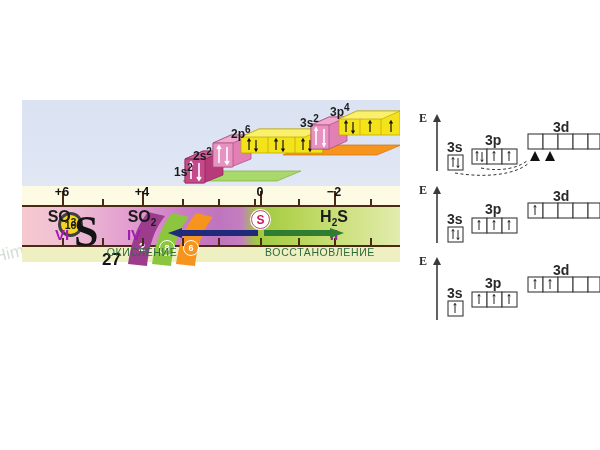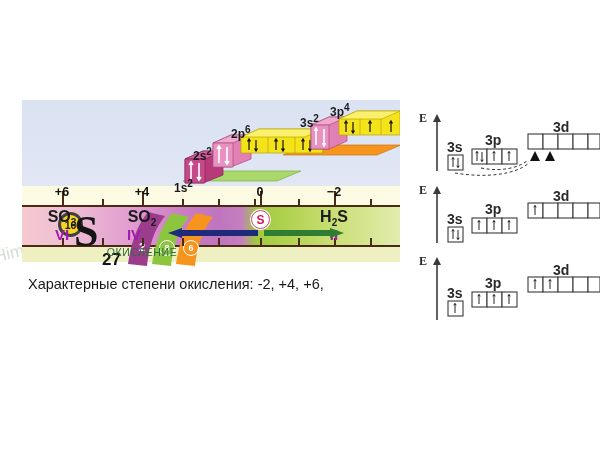--- a/index.html
+++ b/index.html
@@ -188,21 +188,21 @@
         <path d="M184,20 L202,12 L245,12 L227,20 Z" fill="#faf06b" stroke="#b8a806" stroke-width=".7"></path>
         <line x1="205" y1="20" x2="205" y2="36" stroke="#b8a806" stroke-width=".7"></line>
         <line x1="226" y1="20" x2="226" y2="36" stroke="#b8a806" stroke-width=".7"></line>
         <path d="M191,33 L191,23 M189.5,24.5 L191,22 L192.5,24.5" stroke="#111" stroke-width="1.2" fill="none"></path>
         <path d="M198,23 L198,33 M196.5,31.5 L198,34 L199.5,31.5" stroke="#111" stroke-width="1.2" fill="none"></path>
         <path d="M215,33 L215,23 M213.5,24.5 L215,22 L216.5,24.5" stroke="#111" stroke-width="1.2" fill="none"></path>
         <path d="M236,33 L236,23 M234.5,24.5 L236,22 L237.5,24.5" stroke="#111" stroke-width="1.2" fill="none"></path>
       </g>
     </svg>
 
-    <div class="cube-lbl" style="left:152px;top:78px;"><span>1s</span><sup>2</sup></div>
+    <div class="cube-lbl" style="left:152px;top:62px;"><span>1s</span><sup>2</sup></div>
     <div class="cube-lbl" style="left:171px;top:46px;"><span>2s</span><sup>2</sup></div>
     <div class="cube-lbl" style="left:209px;top:24px;"><span>2p</span><sup>6</sup></div>
     <div class="cube-lbl" style="left:278px;top:13px;"><span>3s</span><sup>2</sup></div>
     <div class="cube-lbl" style="left:308px;top:2px;"><span>3p</span><sup>4</sup></div>
 
     <div class="tick major" style="left:40px;"></div>
     <div class="tick minor" style="left:80px;"></div>
     <div class="tick major" style="left:120px;"></div>
     <div class="tick minor" style="left:160px;"></div>
     <div class="tick minor" style="left:196px;"></div>
@@ -241,23 +241,23 @@
     <svg class="arrow-left" viewBox="0 0 90 10">
       <path d="M12,2 L90,2 L90,8 L12,8 Z" fill="#1f2b7a"></path>
       <path d="M0,5 L14,0 L14,10 Z" fill="#1f2b7a"></path>
     </svg>
     <svg class="arrow-right" viewBox="0 0 80 10">
       <path d="M0,2 L68,2 L68,8 L0,8 Z" fill="#2e7d32"></path>
       <path d="M80,5 L66,0 L66,10 Z" fill="#2e7d32"></path>
     </svg>
 
     <div class="proc-label" style="left:120px;">ОКИСЛЕНИЕ</div>
+    <div class="proc-label" style="left:298px;">ВОССТАНОВЛЕНИЕ</div>
   </div>
 
-  <div style="position:absolute;left:28px;top:276px;font-size:14.5px;color:#1a1a1a;white-space:nowrap;">Характерные степени окисления: -2,  +4,  +6,</div>
 
   <div class="ediag" style="left:415px;top:105px;width:185px;height:72px;">
     <div class="elabel" style="left:4px;top:6px;">E</div>
     <svg width="185" height="72" style="position:absolute;left:0;top:0;">
 
       <line x1="22" y1="66" x2="22" y2="14" stroke="#3a3a3a" stroke-width="1.6"></line>
       <path d="M22,9 L18,17 L26,17 Z" fill="#3a3a3a"></path>
 
       <rect x="33" y="50" width="15" height="15" fill="#fff" stroke="#3a3a3a" stroke-width="1.1"></rect>
       <path d="M38,62 L38,53 M36.8,54.3 L38,52.3 L39.2,54.3" stroke="#222" stroke-width="1" fill="none"></path>

